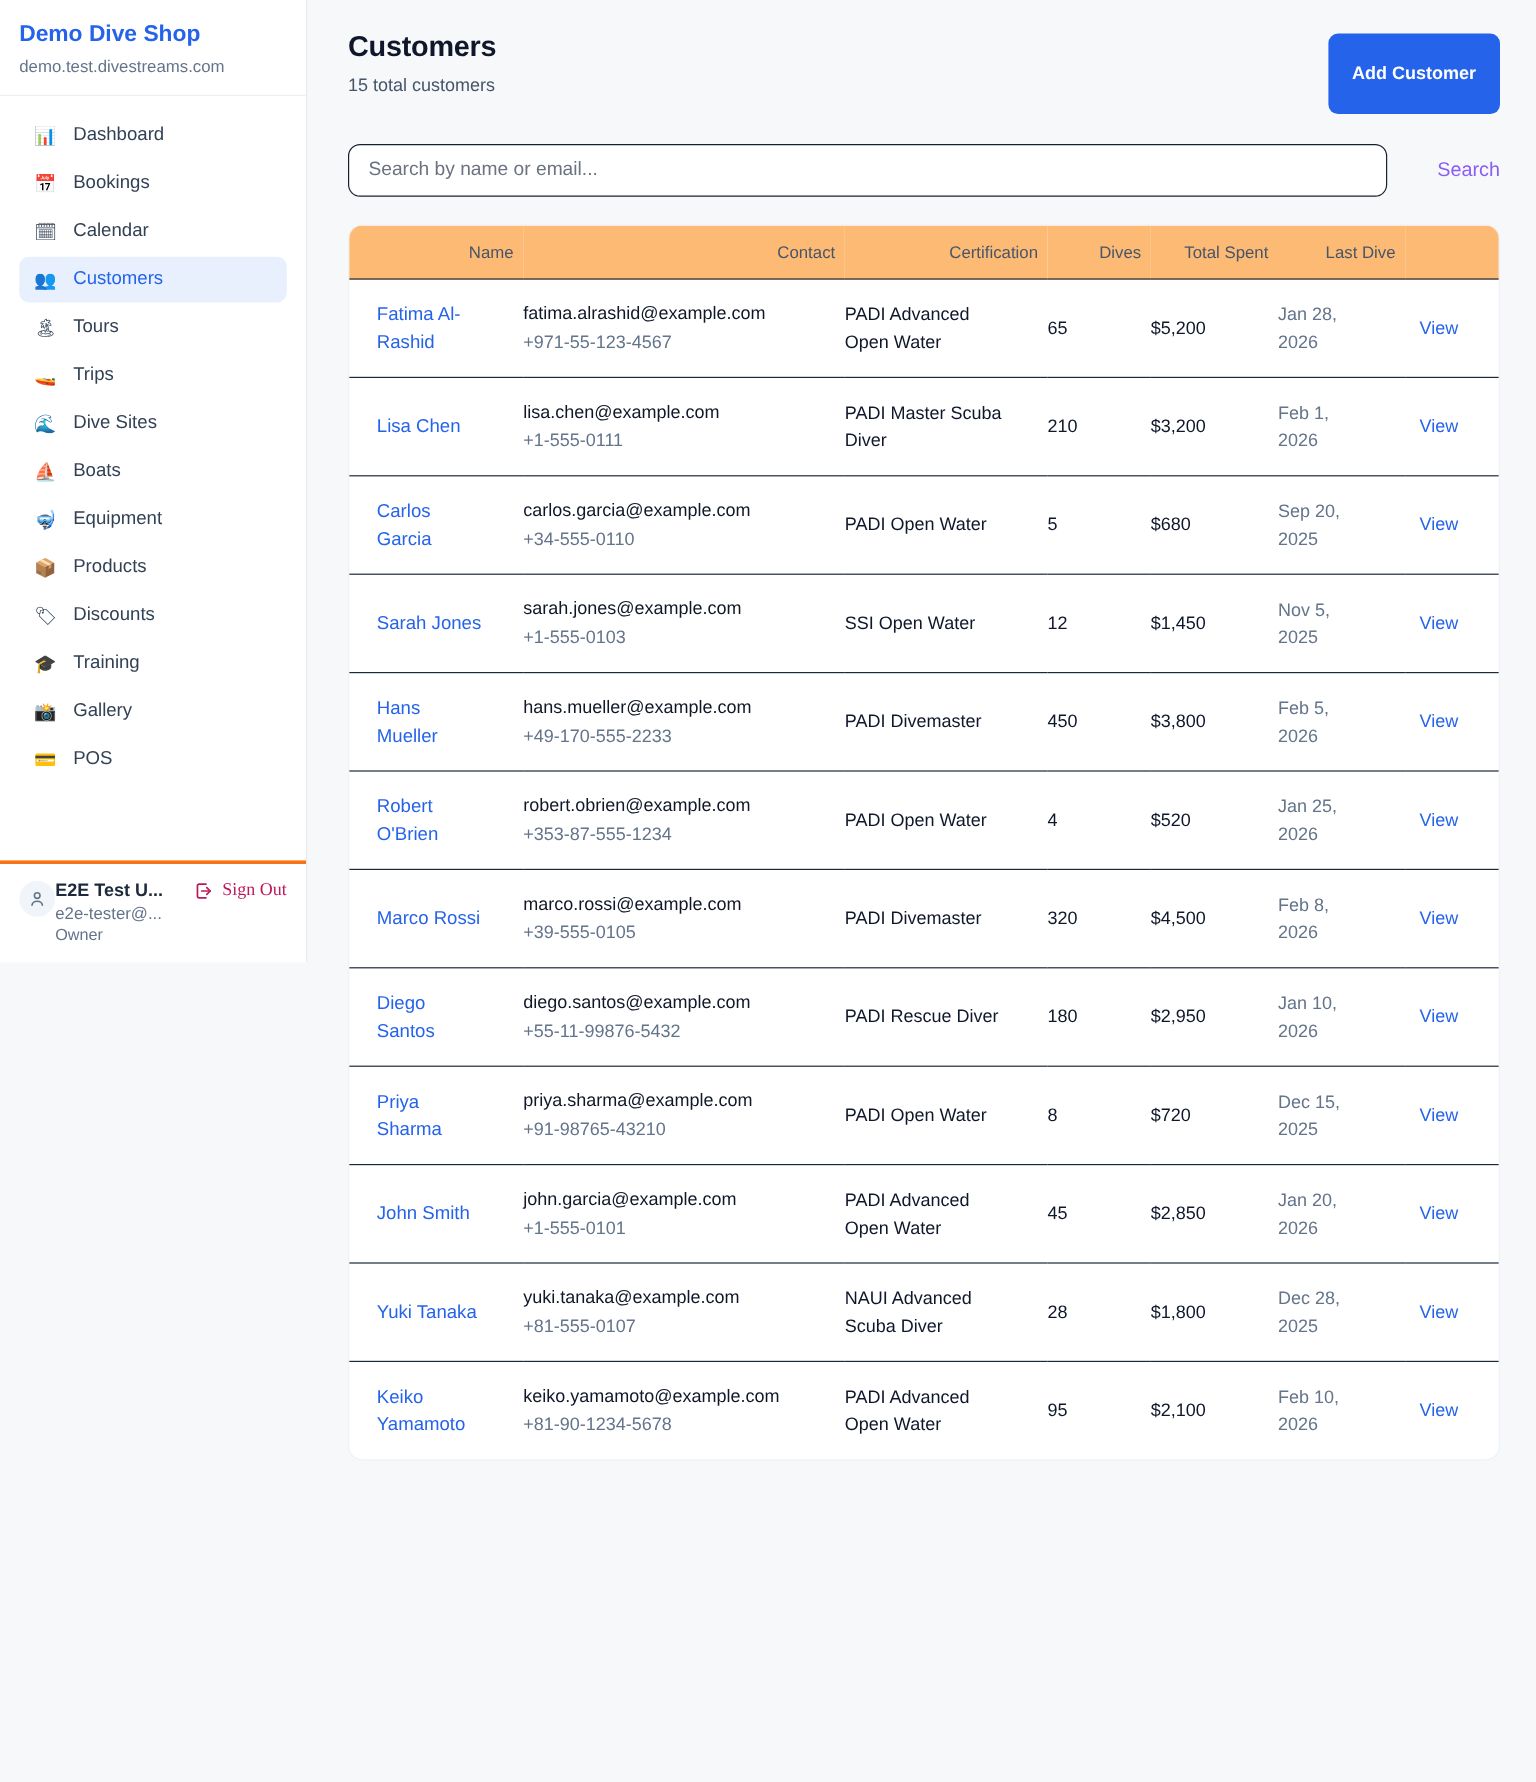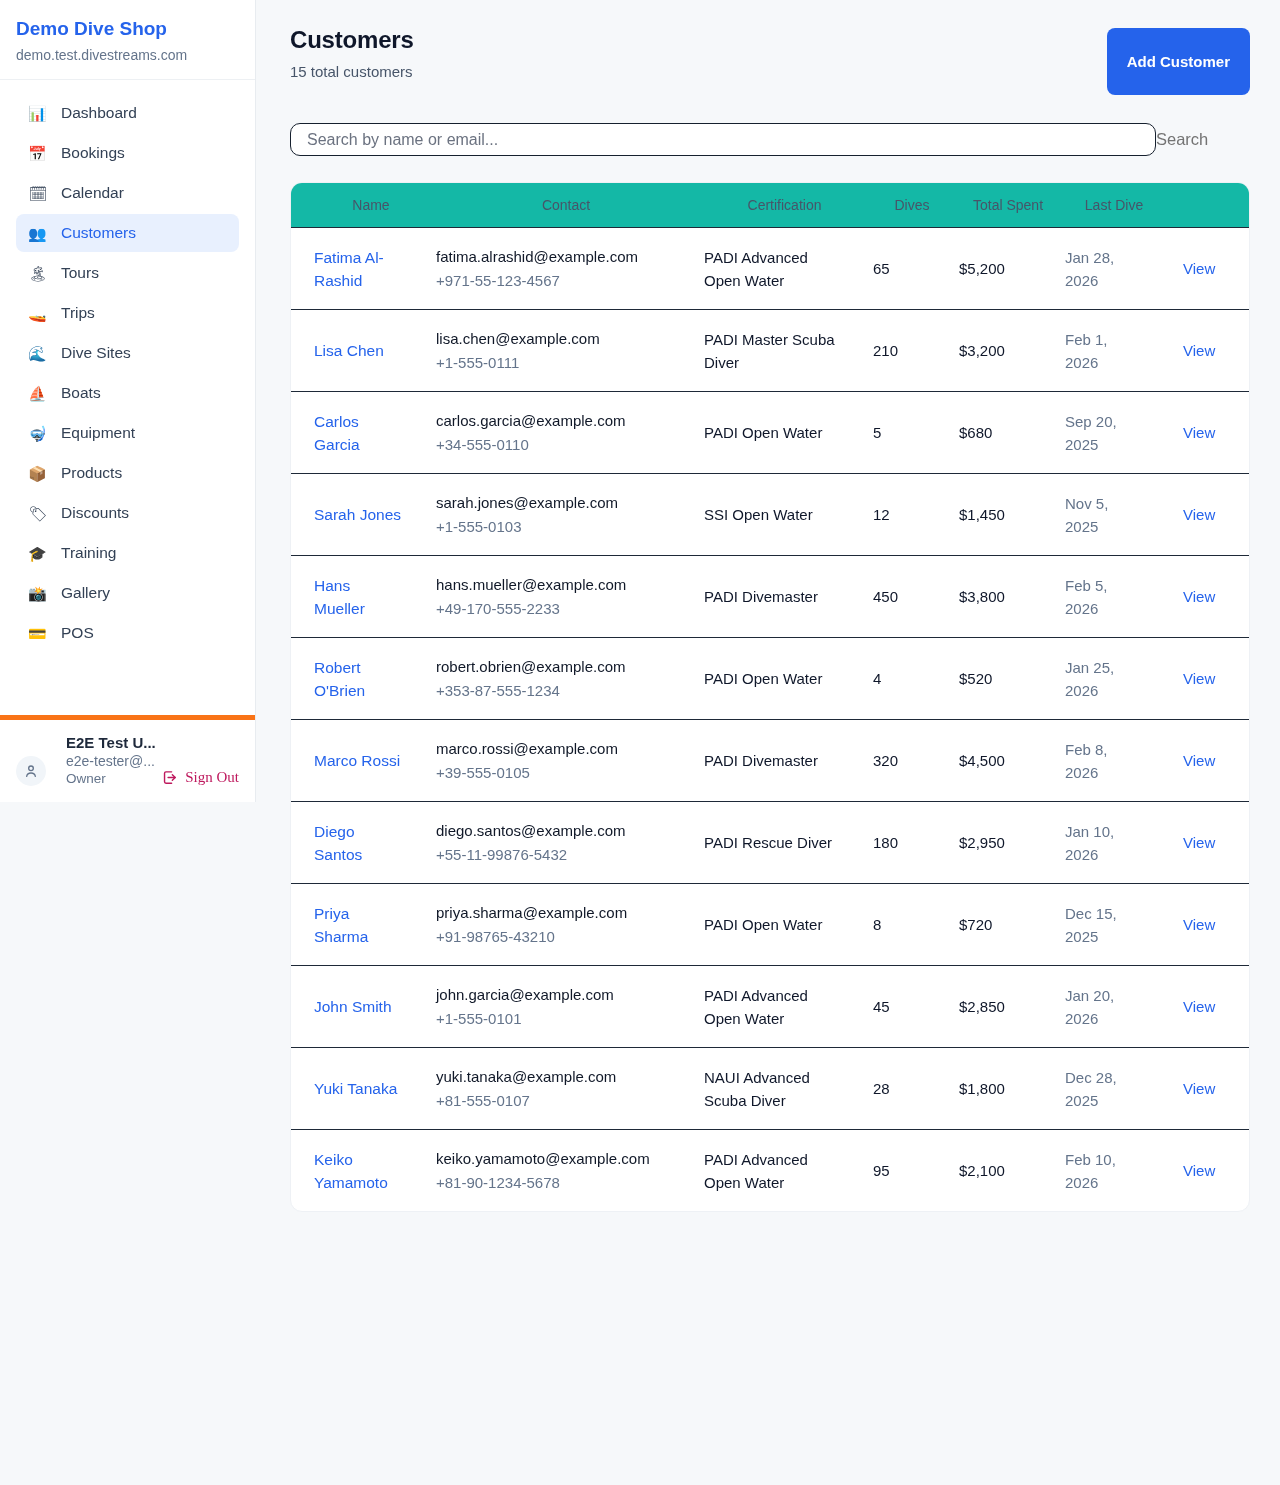--- a/index.html
+++ b/index.html
@@ -26,23 +26,23 @@
   .sidebar-nav { padding:14px 16px 6px; }
   .nav-item {
     display:flex; align-items:center; gap:13px;
     padding:10px 12px; border-radius:8px;
     font-size:15.5px; color:#334155; cursor:pointer;
     margin-bottom:2px;
   }
   .nav-item.active { background:#e8f0fe; color:#2563eb; }
   .nav-icon { width:20px; text-align:center; font-size:15px; line-height:1; }
   .sidebar-footer {
-    margin-top:auto; border-top:5px solid #f97316;
+    margin-top:auto; border-top:3px solid #f97316;
     padding:14px 16px 16px;
-    display:flex; align-items:flex-end; gap:20px;
+    display:flex; align-items:flex-start; gap:0;
   }
   .avatar {
     width:30px; height:30px; min-width:30px; border-radius:50%;
     background:#f1f5f9; display:flex; align-items:center; justify-content:center;
   }
   .user-meta { flex:1; min-width:0; }
   .user-name { font-weight:700; font-size:15px; color:#1e293b; white-space:nowrap; }
   .user-email { font-size:14px; color:#64748b; margin-top:2px; white-space:nowrap; }
   .user-role { font-size:13.5px; color:#64748b; margin-top:2px; }
   .signout-btn {
@@ -55,38 +55,38 @@
   .page-header { display:flex; justify-content:space-between; align-items:flex-start; }
   .page-title { font-size:24px; font-weight:700; color:#0f172a; letter-spacing:-0.2px; }
   .page-subtitle { font-size:15px; color:#475569; margin-top:9px; }
   .add-btn {
     background:#2563eb; color:#ffffff; border:none; border-radius:8px;
     font-size:15px; font-weight:600; padding:25px 20px;
     font-family:inherit; cursor:pointer; margin-top:2px;
   }
   .search-row { display:flex; align-items:center; margin-top:25px; }
   .search-input {
-    flex:1; height:33px; background:#ffffff;
+    flex:1; height:44px; background:#ffffff;
     border:1px solid #16202e; border-radius:10px;
     padding:0 16px; font-size:16px; color:#0f172a; font-family:inherit;
   }
   .search-input::placeholder { color:#6b7280; }
   .search-btn {
-    width:94px; text-align:left; background:none; border:none;
-    font-size:16.5px; font-weight:500; color:#737373;
+    width:94px; text-align:right; background:none; border:none;
+    font-size:16.5px; font-weight:500; color:#8b5cf6;
     font-family:inherit; cursor:pointer; padding:10px 0;
   }
   
   .card {
     margin-top:23px; background:#ffffff;
     border:1px solid #eef1f5; border-radius:12px; overflow:hidden;
   }
   table { width:100%; border-collapse:collapse; table-layout:fixed; }
   thead th {
-    background:#14b8a6; text-align:center;
+    background:#fdba74; text-align:right;
     font-size:14px; font-weight:500; color:#475569;
     padding:12px 8px 12px 0; line-height:20px;
     border-bottom:1px solid #1e2938;
   }
   tbody td {
     padding:17px 8px 17px 0; font-size:15px; color:#0f172a;
     line-height:23px; vertical-align:middle;
     border-bottom:1px solid #1e2938;
     word-wrap:break-word;
   }

